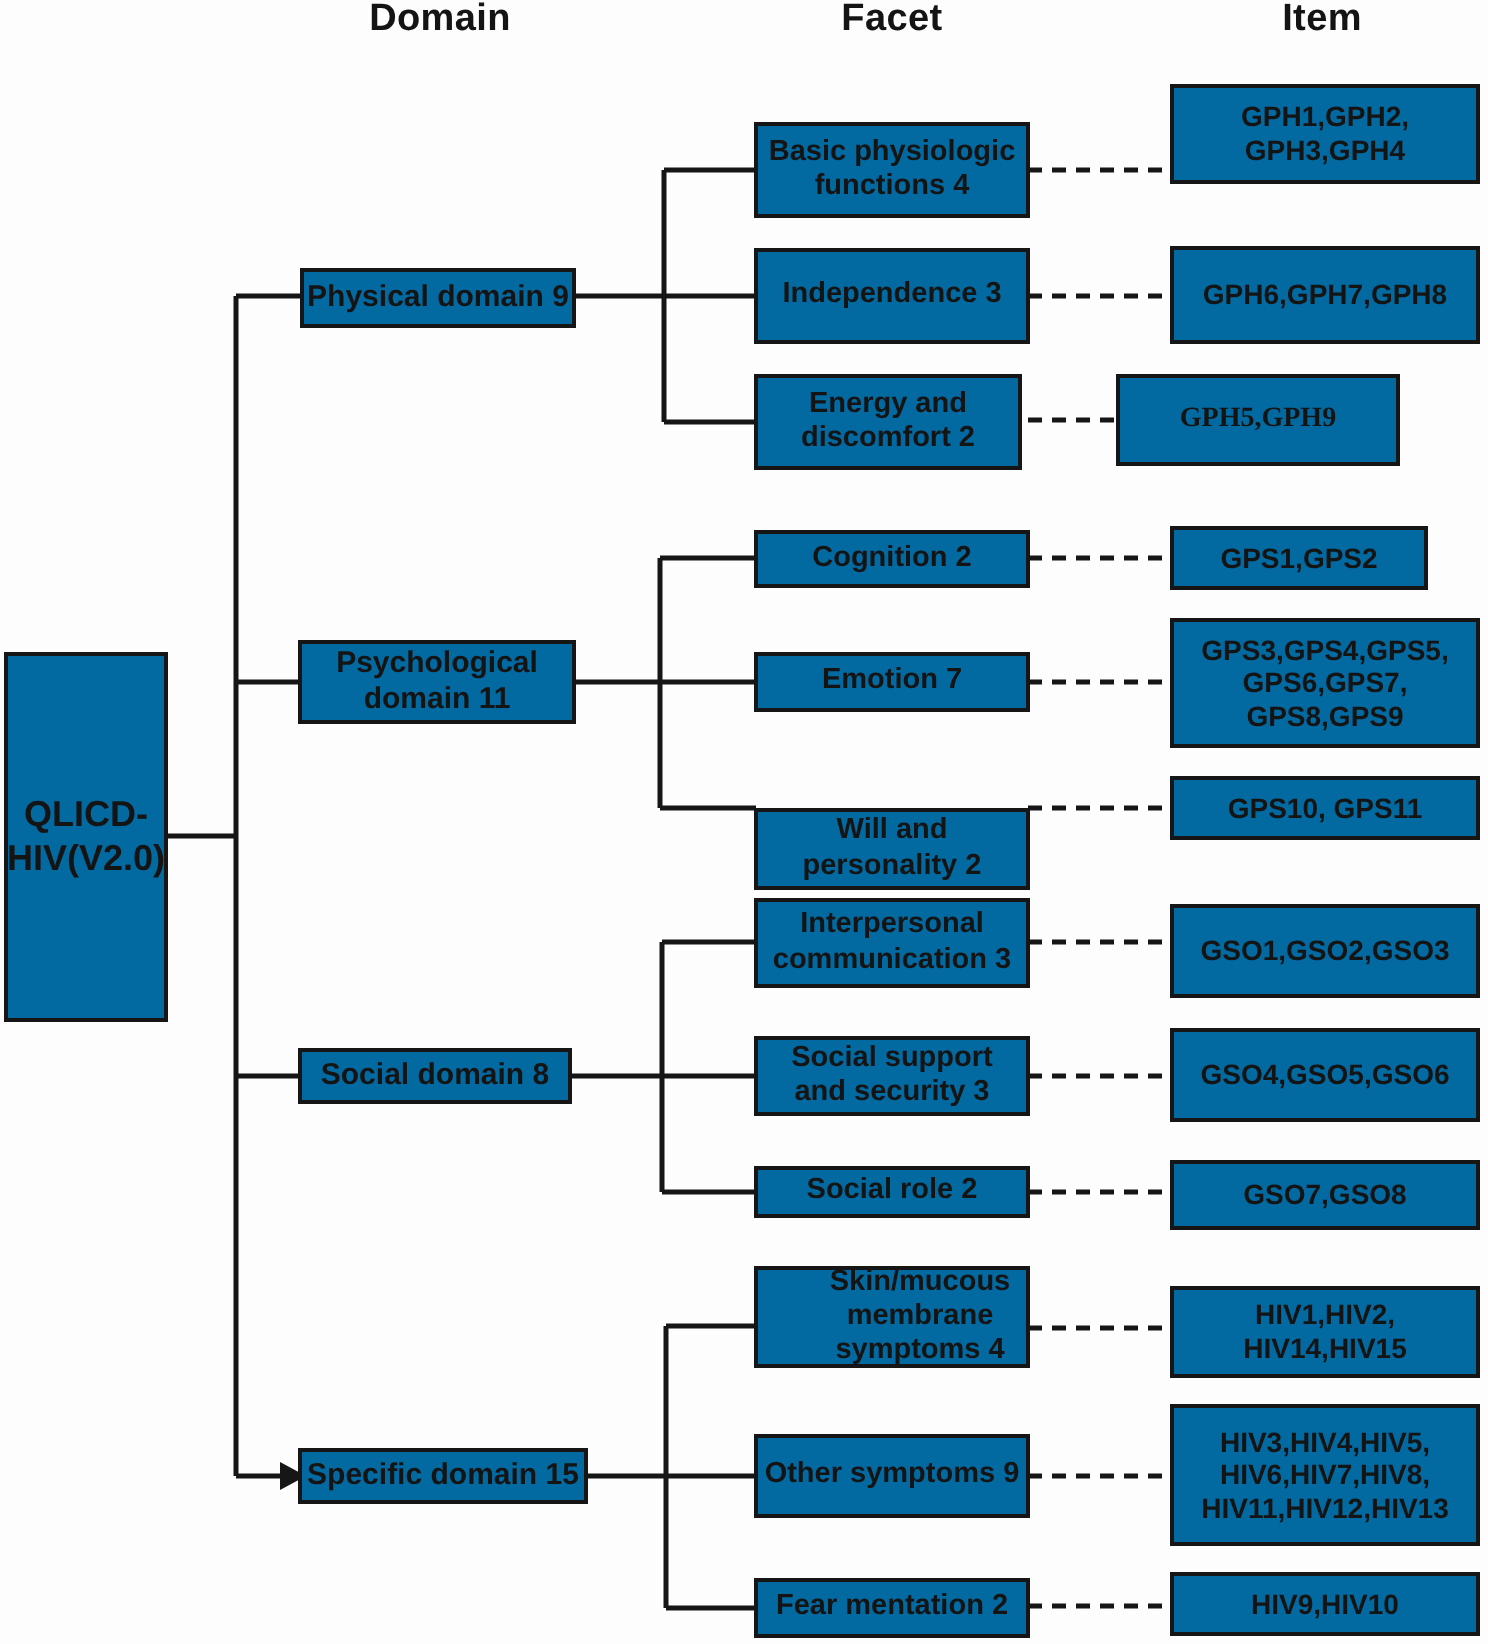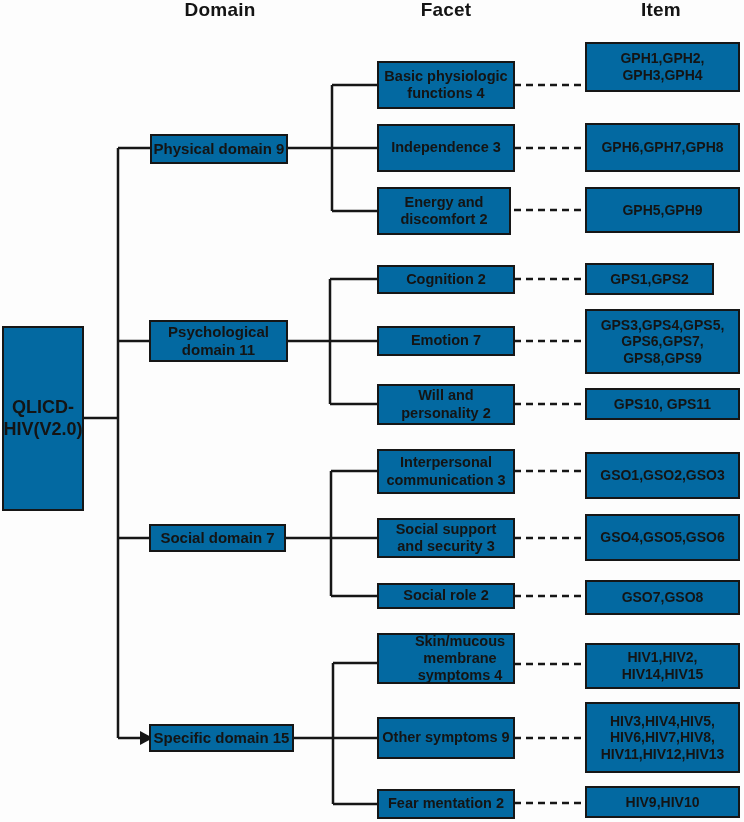--- a/index.html
+++ b/index.html
@@ -77,50 +77,50 @@
 
     <polygon points="140,731 140,745 153,738" fill="#161616"></polygon>
   </svg>
 
   <div class="box root" style="left:2px;top:326px;width:82px;height:185px;">QLICD-
 HIV(V2.0)</div>
 
   <div class="box domain" style="left:150px;top:134px;width:138px;height:30px;">Physical domain 9</div>
   <div class="box domain" style="left:149px;top:320px;width:139px;height:42px;">Psychological
 domain 11</div>
-  <div class="box domain" style="left:149px;top:524px;width:137px;height:28px;">Social domain 7</div>
+  <div class="box domain" style="left:149px;top:524px;width:137px;height:28px;">Social domain 8</div>
   <div class="box domain" style="left:149px;top:724px;width:145px;height:28px;">Specific domain 15</div>
 
   <div class="box facet" style="left:377px;top:61px;width:138px;height:48px;">Basic physiologic
 functions 4</div>
   <div class="box facet" style="left:377px;top:124px;width:138px;height:48px;">Independence 3</div>
   <div class="box facet" style="left:377px;top:187px;width:134px;height:48px;">Energy and
 discomfort 2</div>
 
   <div class="box facet" style="left:377px;top:265px;width:138px;height:29px;">Cognition 2</div>
   <div class="box facet" style="left:377px;top:326px;width:138px;height:30px;">Emotion 7</div>
-  <div class="box facet" style="left:377px;top:384px;width:138px;height:41px;">Will and
+  <div class="box facet" style="left:377px;top:404px;width:138px;height:41px;">Will and
 personality 2</div>
 
   <div class="box facet" style="left:377px;top:449px;width:138px;height:45px;">Interpersonal
 communication 3</div>
   <div class="box facet" style="left:377px;top:518px;width:138px;height:40px;">Social support
 and security 3</div>
   <div class="box facet" style="left:377px;top:583px;width:138px;height:26px;">Social role 2</div>
 
   <div class="box facet" style="left:377px;top:633px;width:138px;height:51px;padding-left:28px;">Skin/mucous
 membrane
 symptoms 4</div>
   <div class="box facet" style="left:377px;top:717px;width:138px;height:42px;text-align:center;">Other symptoms 9</div>
   <div class="box facet" style="left:377px;top:789px;width:138px;height:30px;">Fear mentation 2</div>
 
   <div class="box item" style="left:585px;top:42px;width:155px;height:50px;">GPH1,GPH2,
 GPH3,GPH4</div>
   <div class="box item" style="left:585px;top:123px;width:155px;height:49px;">GPH6,GPH7,GPH8</div>
-  <div class="box item" style="left:585px;top:187px;width:155px;height:46px;">GPH5,GPH9</div>
+  <div class="box item" style="left:558px;top:187px;width:142px;height:46px;font-family:Liberation Serif, serif;">GPH5,GPH9</div>
 
   <div class="box item" style="left:585px;top:263px;width:129px;height:32px;">GPS1,GPS2</div>
   <div class="box item" style="left:585px;top:309px;width:155px;height:65px;">GPS3,GPS4,GPS5,
 GPS6,GPS7,
 GPS8,GPS9</div>
   <div class="box item" style="left:585px;top:388px;width:155px;height:32px;">GPS10, GPS11</div>
 
   <div class="box item" style="left:585px;top:452px;width:155px;height:47px;">GSO1,GSO2,GSO3</div>
   <div class="box item" style="left:585px;top:514px;width:155px;height:47px;">GSO4,GSO5,GSO6</div>
   <div class="box item" style="left:585px;top:580px;width:155px;height:35px;">GSO7,GSO8</div>

